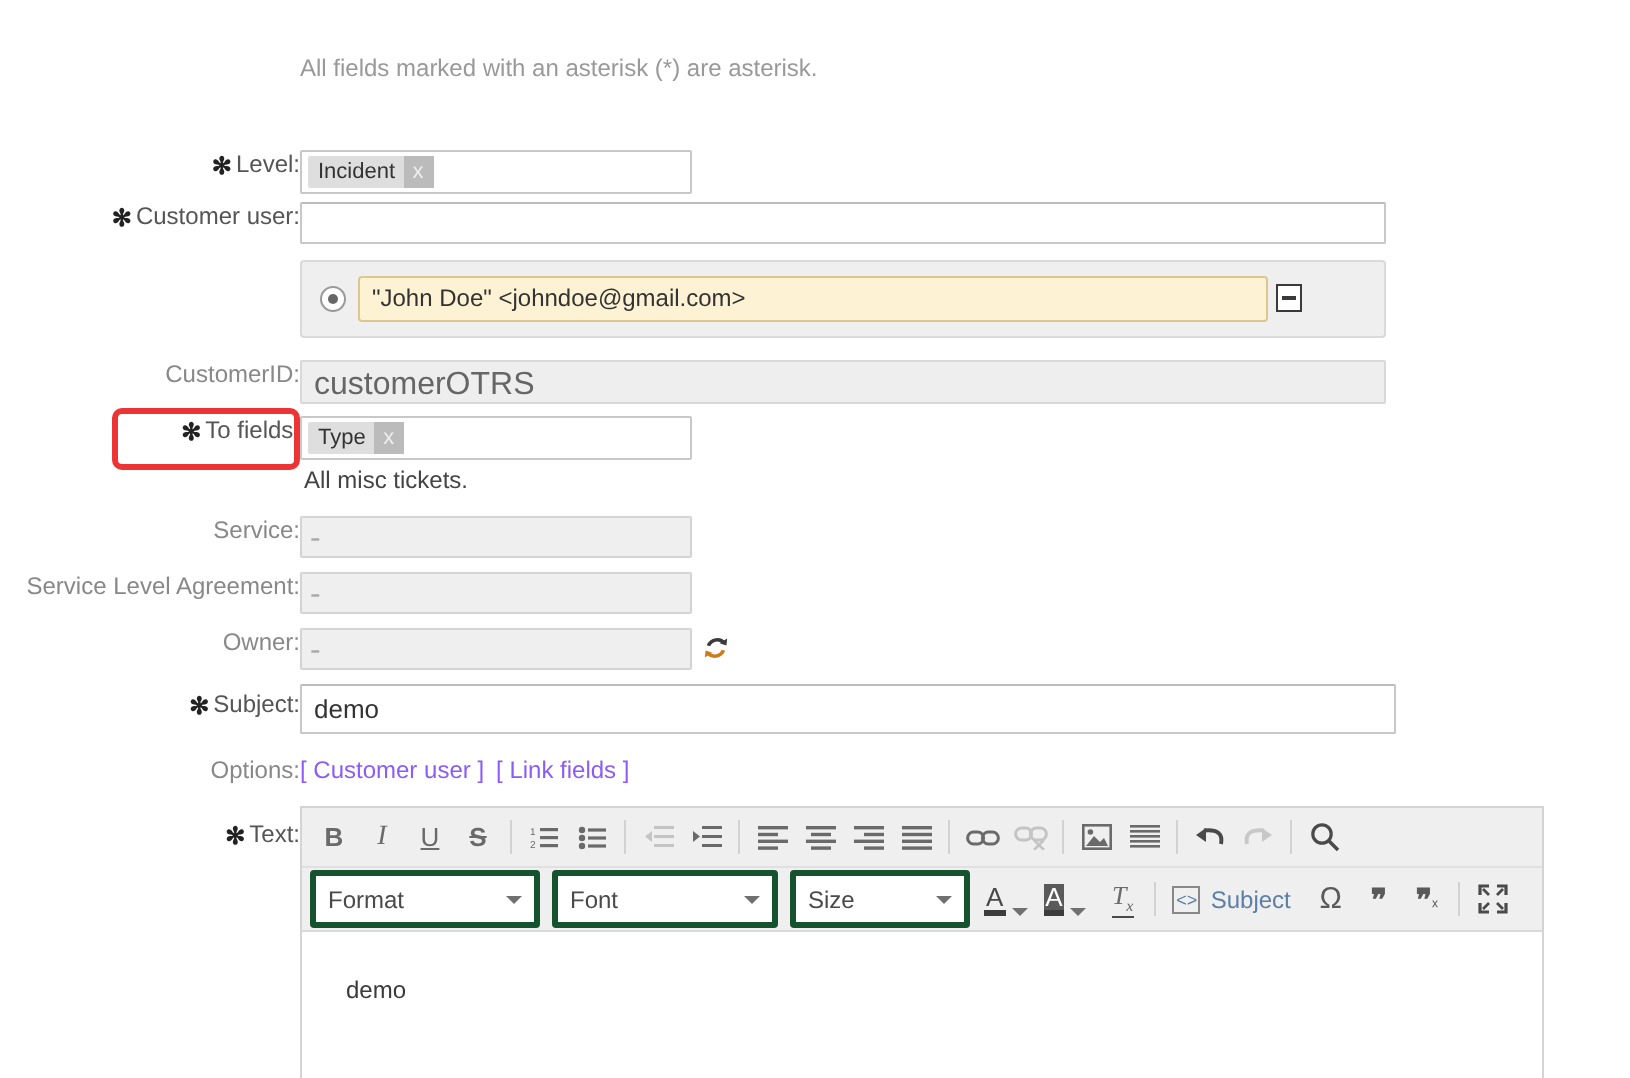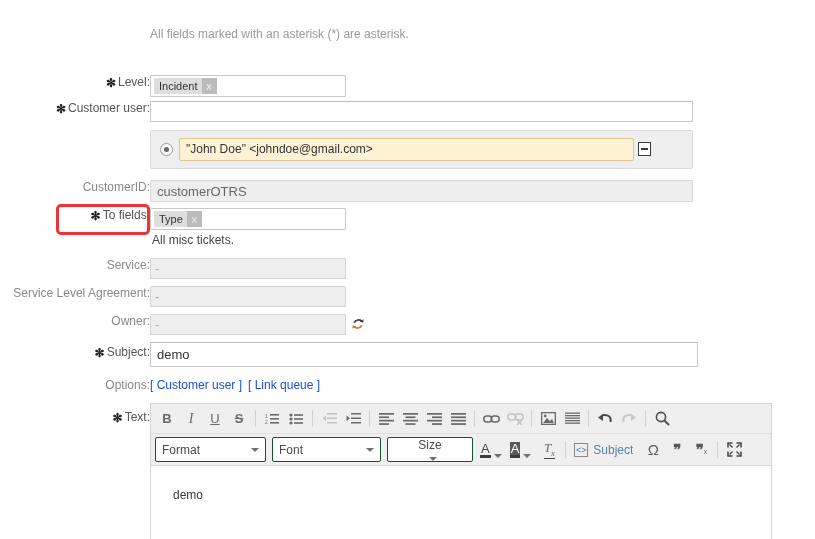--- a/index.html
+++ b/index.html
@@ -76,21 +76,21 @@
 
   
   .field {
     position: absolute;
     left: 150px;
     box-sizing: border-box;
     background: #ffffff;
     border: 1px solid #c8c8c8;
     border-top-color: #bdbdbd;
     height: 21px;
-    font-size: 13px;
+    font-size: 16px;
     color: #333333;
     padding: 2px 4px;
     border-radius: 1px;
   }
   .field.wide { width: 543px; }
   .field.narrow { width: 196px; }
   .field.subject {
     width: 548px;
     height: 25px;
     font-size: 13px;
@@ -239,21 +239,21 @@
   }
 
   
   .opt-links {
     position: absolute;
     left: 150px;
     font-size: 12px;
     white-space: nowrap;
   }
   .opt-links a {
-    color: #1d4ed8;
+    color: #8b5cf6;
     text-decoration: none;
     margin-right: 6px;
   }
 
   
   .editor {
     position: absolute;
     left: 150px;
     top: 403px;
     width: 622px;
@@ -290,35 +290,35 @@
   .tb-sep {
     width: 1px;
     height: 17px;
     background: #d2d2d2;
     margin: 0 4px;
     flex: none;
   }
   .tb-select {
     height: 23px;
     background: #ffffff;
-    border: 1px solid #14532d;
+    border: 3px solid #14532d;
     border-radius: 2px;
     display: flex;
     align-items: center;
     justify-content: space-between;
     font-size: 12px;
     color: #4a4a4a;
     padding: 0 6px;
     margin-right: 6px;
     cursor: pointer;
     flex: none;
   }
   .tb-select.w-format { width: 97px; }
   .tb-select.w-font { width: 95px; }
-  .tb-select.w-size { width: 72px; flex-direction: column; }
+  .tb-select.w-size { width: 72px; }
   .caret {
     width: 0; height: 0;
     border-left: 4px solid transparent;
     border-right: 4px solid transparent;
     border-top: 4px solid #707070;
     margin-left: 6px;
   }
   .tb-source {
     display: flex;
     align-items: center;
@@ -440,21 +440,21 @@
   <div class="row" style="top:342px;">
     <div class="label req" style="top:3px;">
       <span class="ast">✻</span><span>Subject:</span>
     </div>
     <input class="field subject" style="top: 0px;" value="demo">
   </div>
 
   <div class="row" style="top:378px;">
     <div class="label">Options:</div>
     <div class="opt-links" style="top:0;">
-      <a href="#">[ Customer user ]</a><a href="#">[ Link queue ]</a>
+      <a href="#">[ Customer user ]</a><a href="#">[ Link fields ]</a>
     </div>
   </div>
 
   <div class="row" style="top:410px;">
     <div class="label req">
       <span class="ast">✻</span><span>Text:</span>
     </div>
   </div>
 </div>
 

